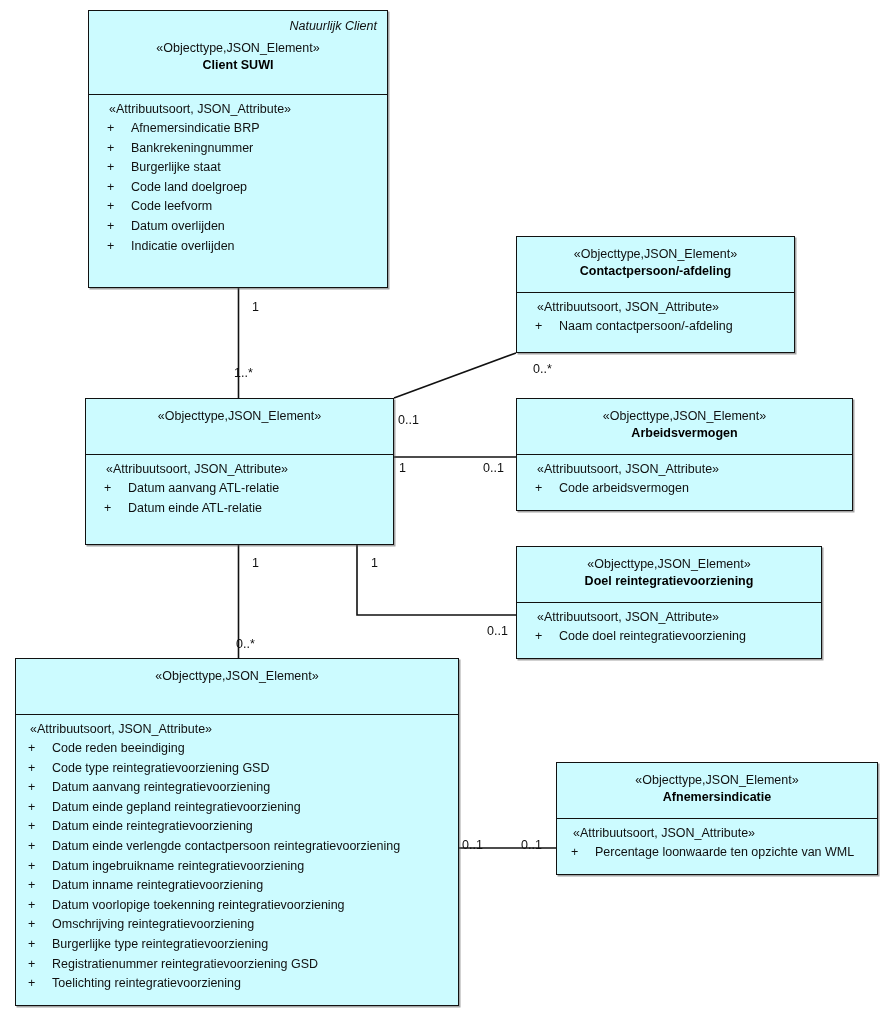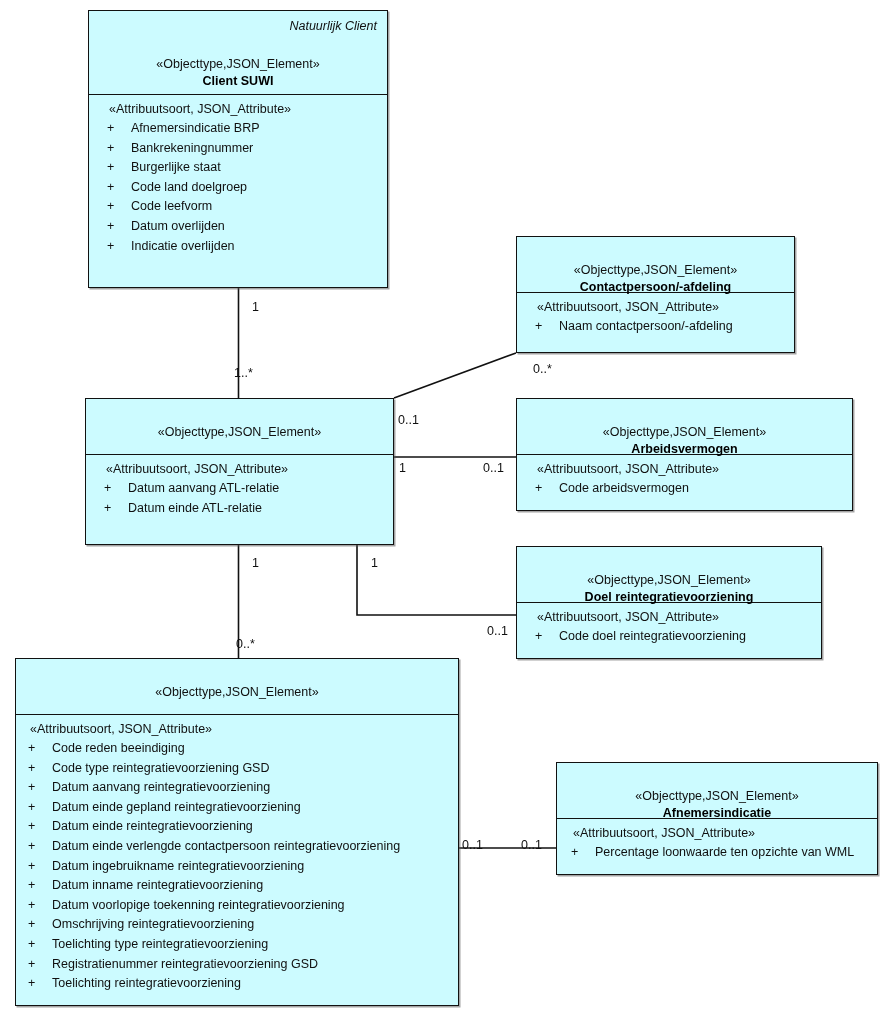--- a/index.html
+++ b/index.html
@@ -54,21 +54,20 @@
     line-height: 16px;
     padding: 1px 2px 6px 0;
     color: #101010;
   }
   .class-stereotype {
     display: block;
     font-size: 12.5px;
     line-height: 17px;
     color: #101010;
     white-space: nowrap;
-    margin-top: 16px;
   }
   .class-name {
     display: block;
     font-size: 12.5px;
     line-height: 17px;
     font-weight: bold;
     color: #000000;
     white-space: nowrap;
   }
   .class-divider {
@@ -278,21 +277,21 @@
       <span class="attr-row" style="padding-left:36px;">
         <span class="attr-vis" style="left:12px;">+</span>
         <span>Datum voorlopige toekenning reintegratievoorziening</span>
       </span>
       <span class="attr-row" style="padding-left:36px;">
         <span class="attr-vis" style="left:12px;">+</span>
         <span>Omschrijving reintegratievoorziening</span>
       </span>
       <span class="attr-row" style="padding-left:36px;">
         <span class="attr-vis" style="left:12px;">+</span>
-        <span>Toelichting type reintegratievoorziening</span>
+        <span>Burgerlijke type reintegratievoorziening</span>
       </span>
       <span class="attr-row" style="padding-left:36px;">
         <span class="attr-vis" style="left:12px;">+</span>
         <span>Registratienummer reintegratievoorziening GSD</span>
       </span>
       <span class="attr-row" style="padding-left:36px;">
         <span class="attr-vis" style="left:12px;">+</span>
         <span>Toelichting reintegratievoorziening</span>
       </span>
     </div>

